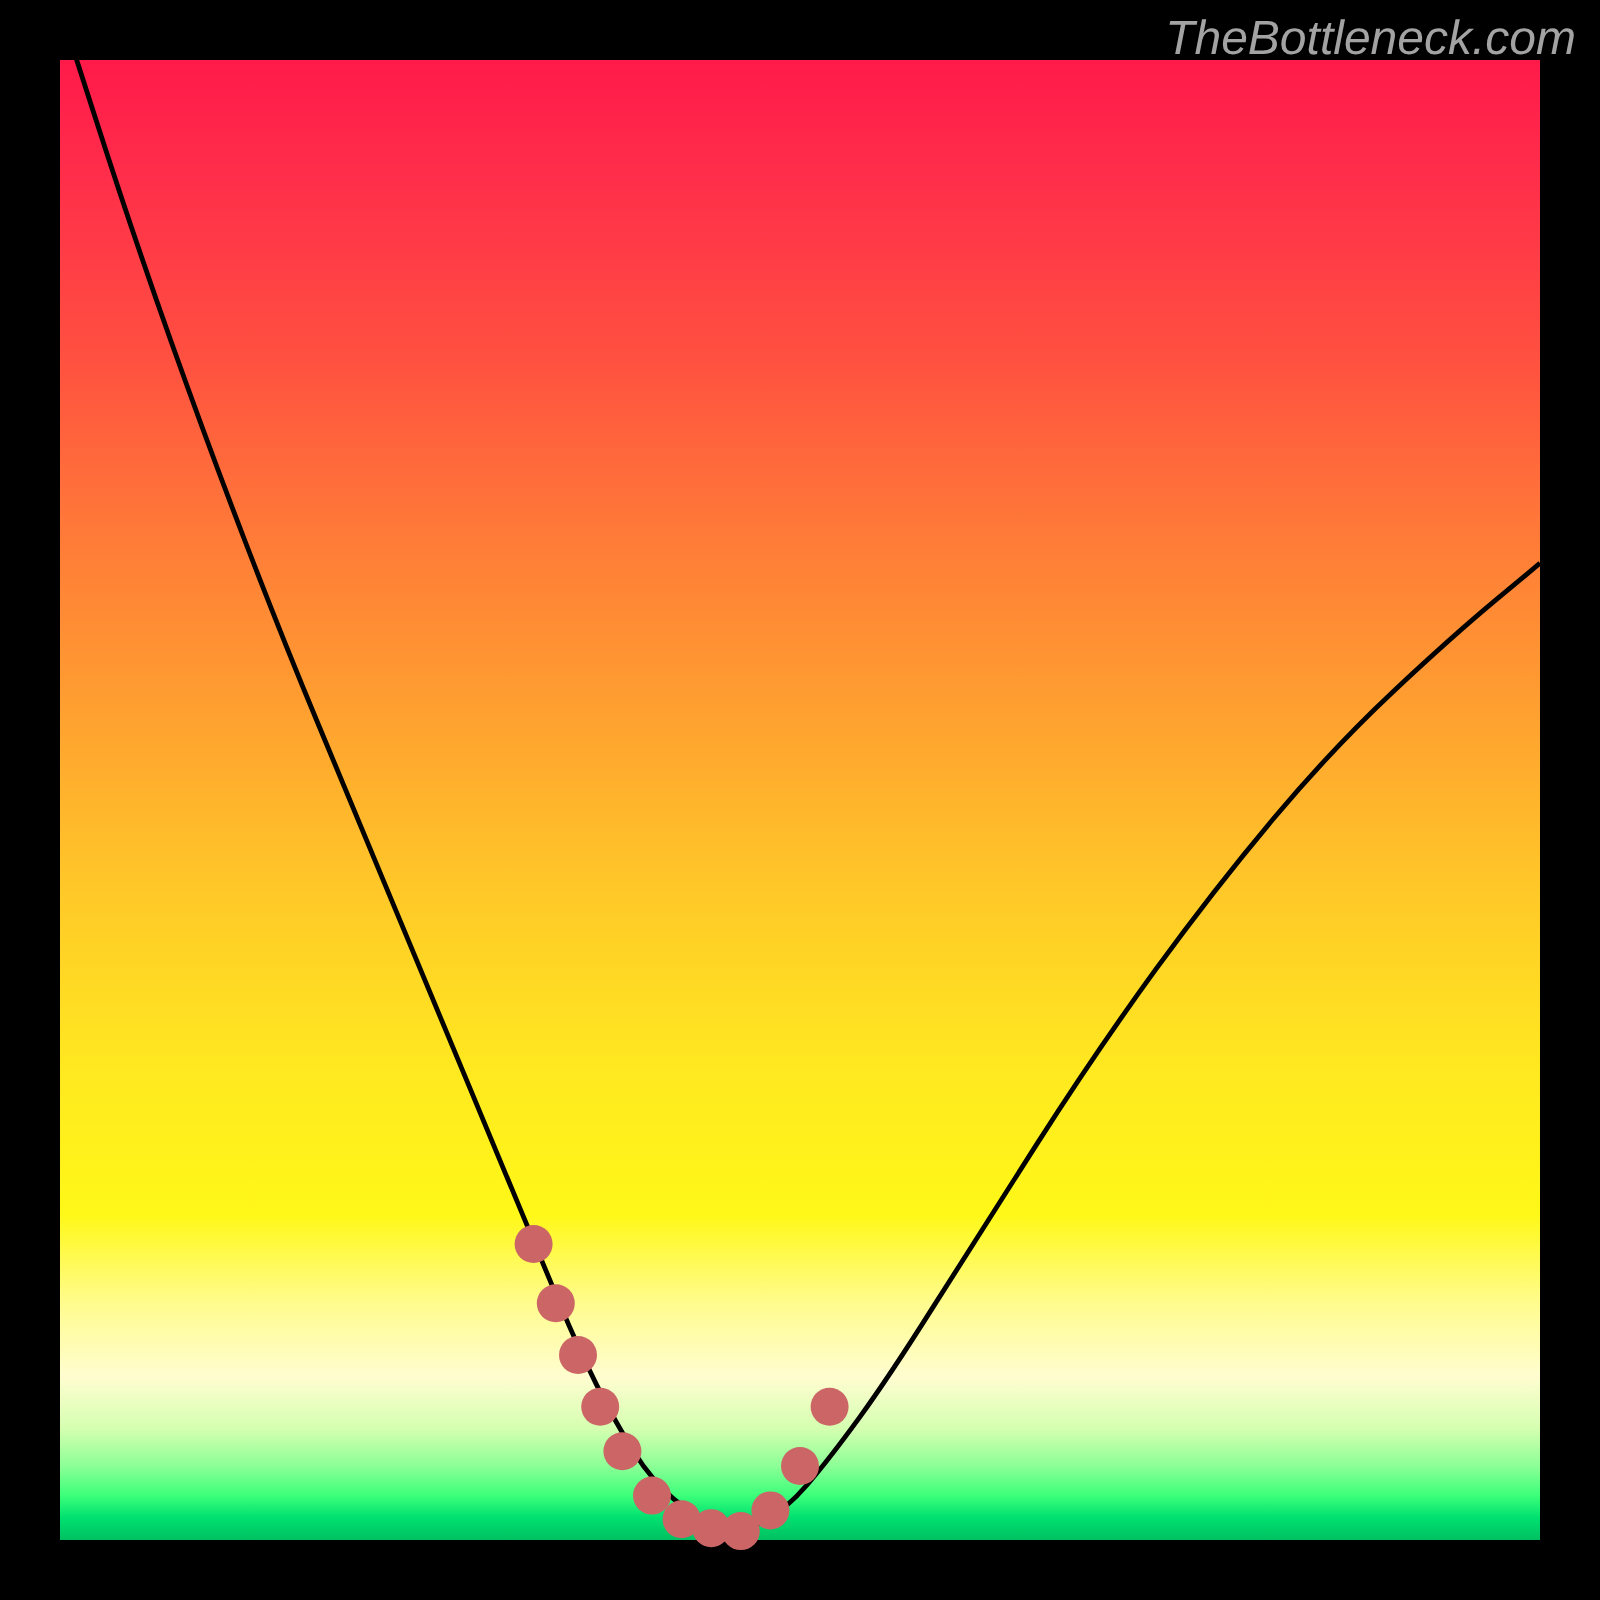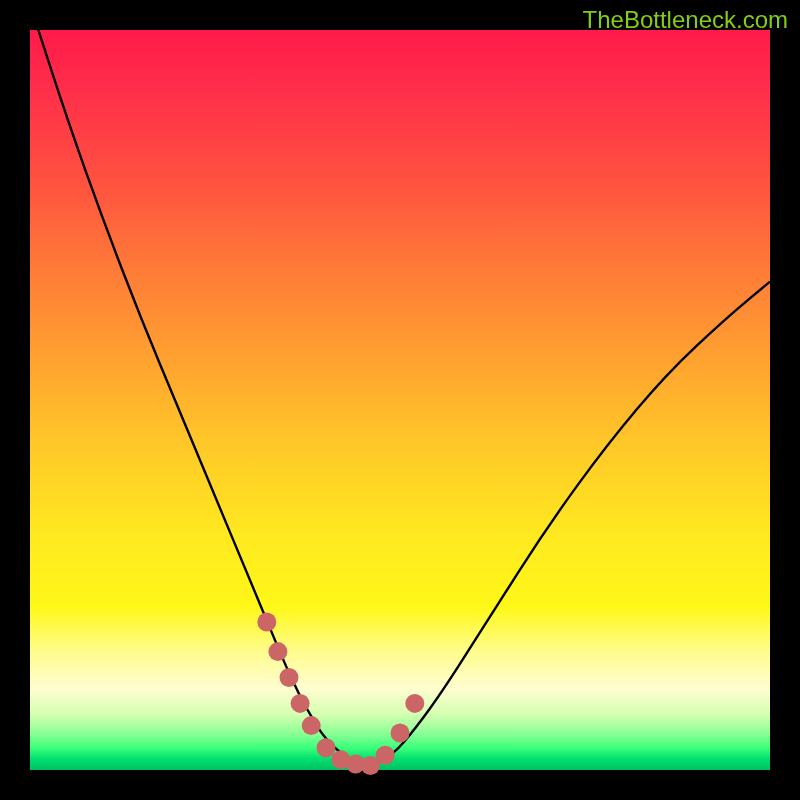--- a/index.html
+++ b/index.html
@@ -41,22 +41,23 @@
       #8cff96 95%,
       #3cff7a 97%,
       #00e070 98.5%,
       #00c060 100%
     );
   }
   .watermark {
     position: absolute;
     top: 6px;
     right: 12px;
-    color: #84cc16;
+    color: #a3a3a3;
     font-size: 24px;
+    font-style: italic;
     
   }
   svg.curve {
     position: absolute;
     left: 30px;
     top: 30px;
     width: 740px;
     height: 740px;
     overflow: visible;
   }

